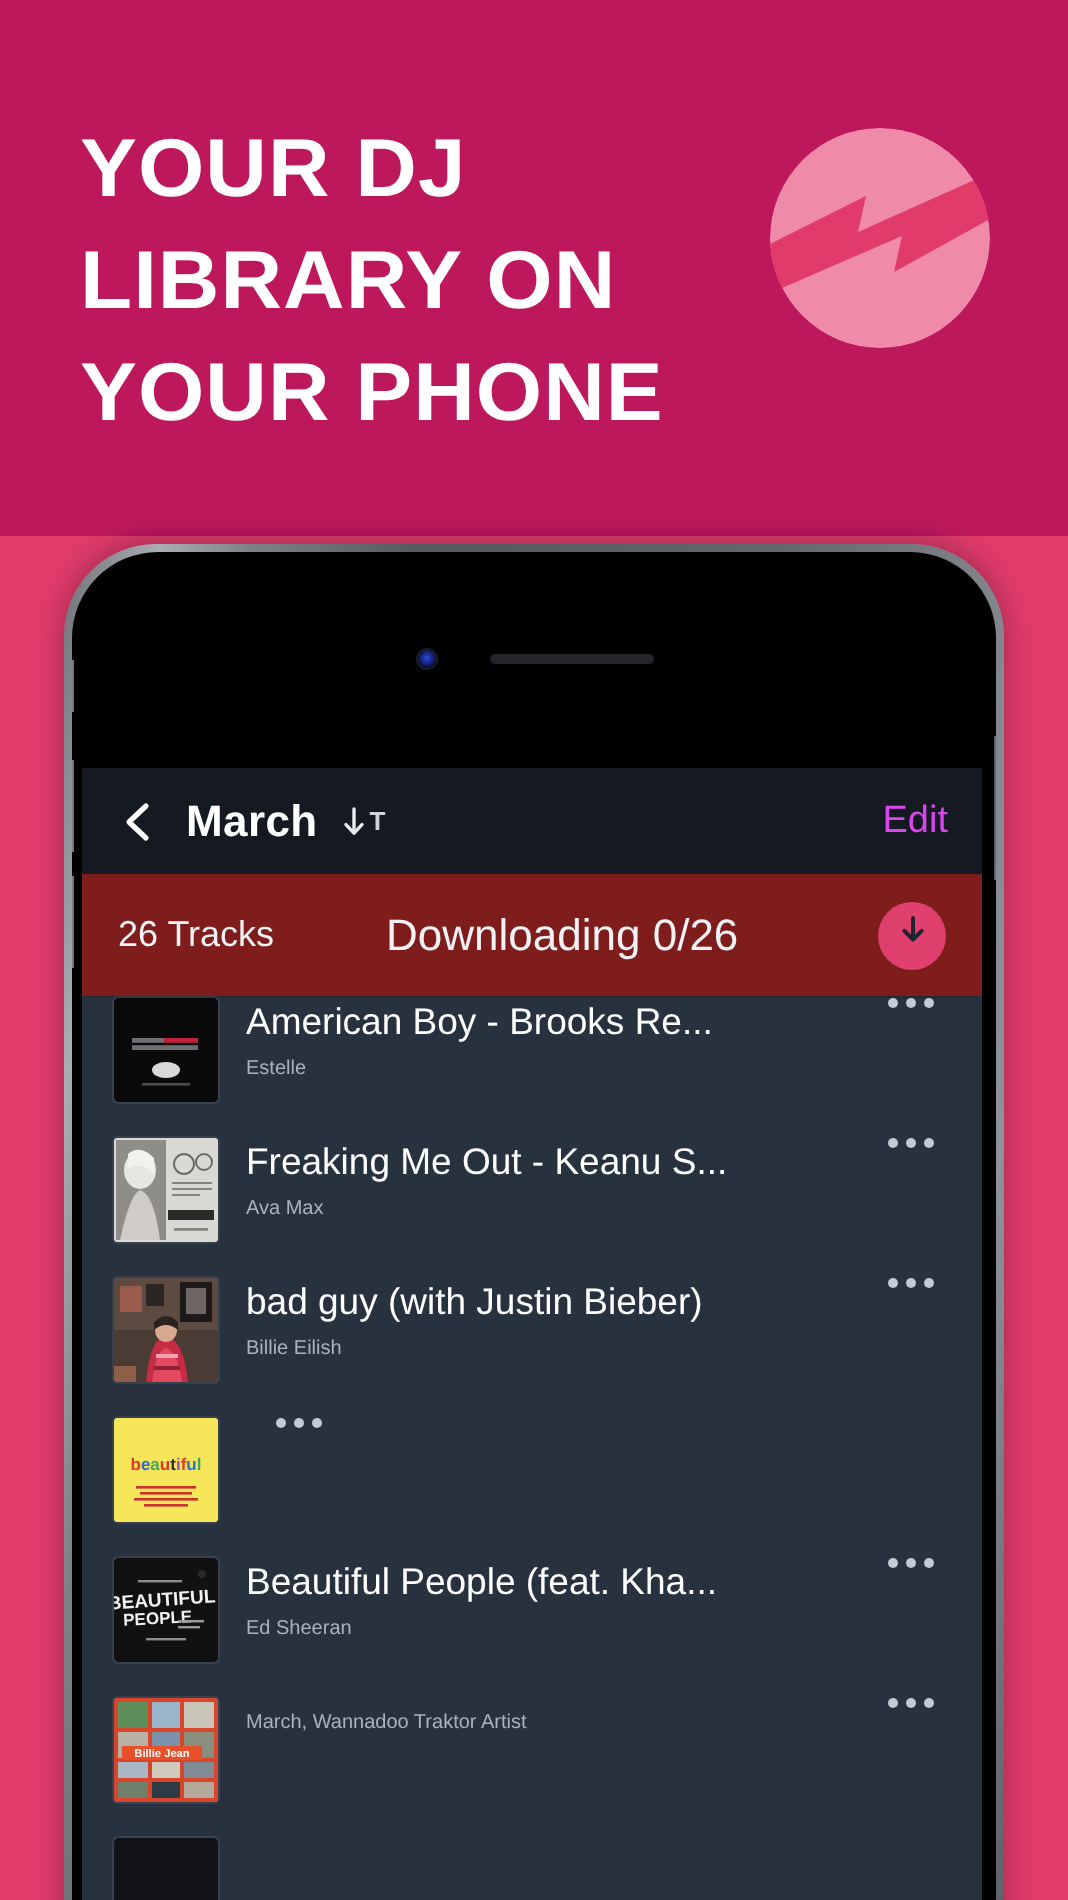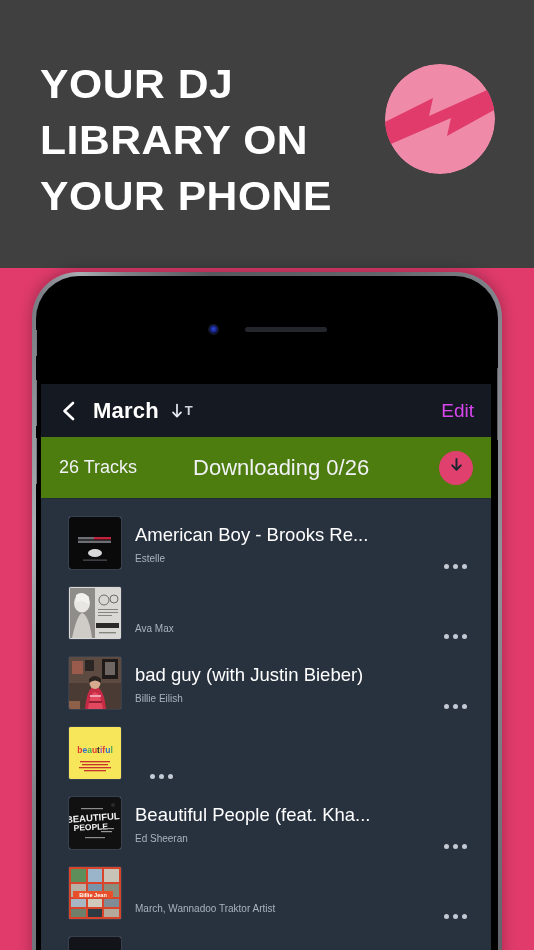--- a/index.html
+++ b/index.html
@@ -6,21 +6,21 @@
   html,body { width:534px; height:950px; overflow:hidden; }
   body {
     font-family:"Liberation Sans", sans-serif;
     background:#e03b6b;
     position:relative;
   }
 
   
   #banner {
     position:absolute; left:0; top:0; width:534px; height:268px;
-    background:#404040; overflow:hidden;
+    background:#be185d; overflow:hidden;
   }
   #headline {
     position:absolute; left:40px; top:56px;
     color:#ffffff;
     font-family:"Liberation Sans", sans-serif;
     font-weight:bold;
     font-size:41px;
     line-height:56px;
     letter-spacing:0.5px;
     transform:scaleX(1.04);
@@ -87,37 +87,37 @@
   #sort-indicator {
     display:flex; align-items:center; gap:1px; margin-left:11px;
   }
   #sort-arrow { width:14px; height:16px; }
   #sort-letter { color:#cfd4dc; font-size:13px; font-weight:bold; }
   #edit-button {
     margin-left:auto; color:#d946ef; font-size:19px;
   }
 
   #statusbar {
-    height:62px; background:#4d7c0f;
+    height:62px; background:#7f1d1d;
     display:flex; align-items:center; padding:0 18px;
     border-bottom:1px solid #222b38;
   }
   #track-count { color:#f0f2f5; font-size:18px; }
   #download-status { color:#f0f2f5; font-size:22px; margin-left:56px; }
   #download-button {
     margin-left:auto; width:34px; height:34px; border-radius:50%;
     background:#e0406d; display:flex; align-items:center; justify-content:center;
   }
   #download-button svg { width:17px; height:17px; }
 
   
   #track-list { background:#28323f; }
   .track-row {
-    display:flex; align-items:flex-end;
-    height:70px; padding:0 16px 0 28px;
+    display:flex; align-items:flex-start;
+    height:70px; padding:0 16px 0 16px;
   }
   .track-art {
     width:52px; height:52px; flex:none; margin-right:14px;
     border-radius:2px; overflow:hidden; position:relative;
     background:#c4b5fd; box-shadow:0 0 0 1px rgba(255,255,255,.07);
   }
   .track-art svg { display:block; width:100%; height:100%; }
   .track-text { flex:1; min-width:0; }
   .track-title {
     color:#ffffff; font-size:18.5px; line-height:23px;
@@ -241,20 +241,21 @@
               <circle cx="35" cy="13" r="5" fill="none" stroke="#6d6b67" stroke-width="1"></circle>
               <circle cx="45" cy="12" r="4" fill="none" stroke="#6d6b67" stroke-width="1"></circle>
               <rect x="29" y="22" width="20" height="1" fill="#86847f"></rect>
               <rect x="29" y="25" width="20" height="1" fill="#86847f"></rect>
               <rect x="29" y="28" width="14" height="1" fill="#86847f"></rect>
               <rect x="27" y="36" width="23" height="5" fill="#2b2a28"></rect>
               <rect x="30" y="45" width="17" height="1.4" fill="#87857f"></rect>
             </svg>
           </div>
           <div class="track-text">
+            <div class="track-title">Freaking Me Out - Keanu S...</div>
             <div class="track-artist">Ava Max</div>
           </div>
           <div class="track-menu">
               <span></span>
               <span></span>
               <span></span>
             </div>
         </div>
 
         <div class="track-row">

